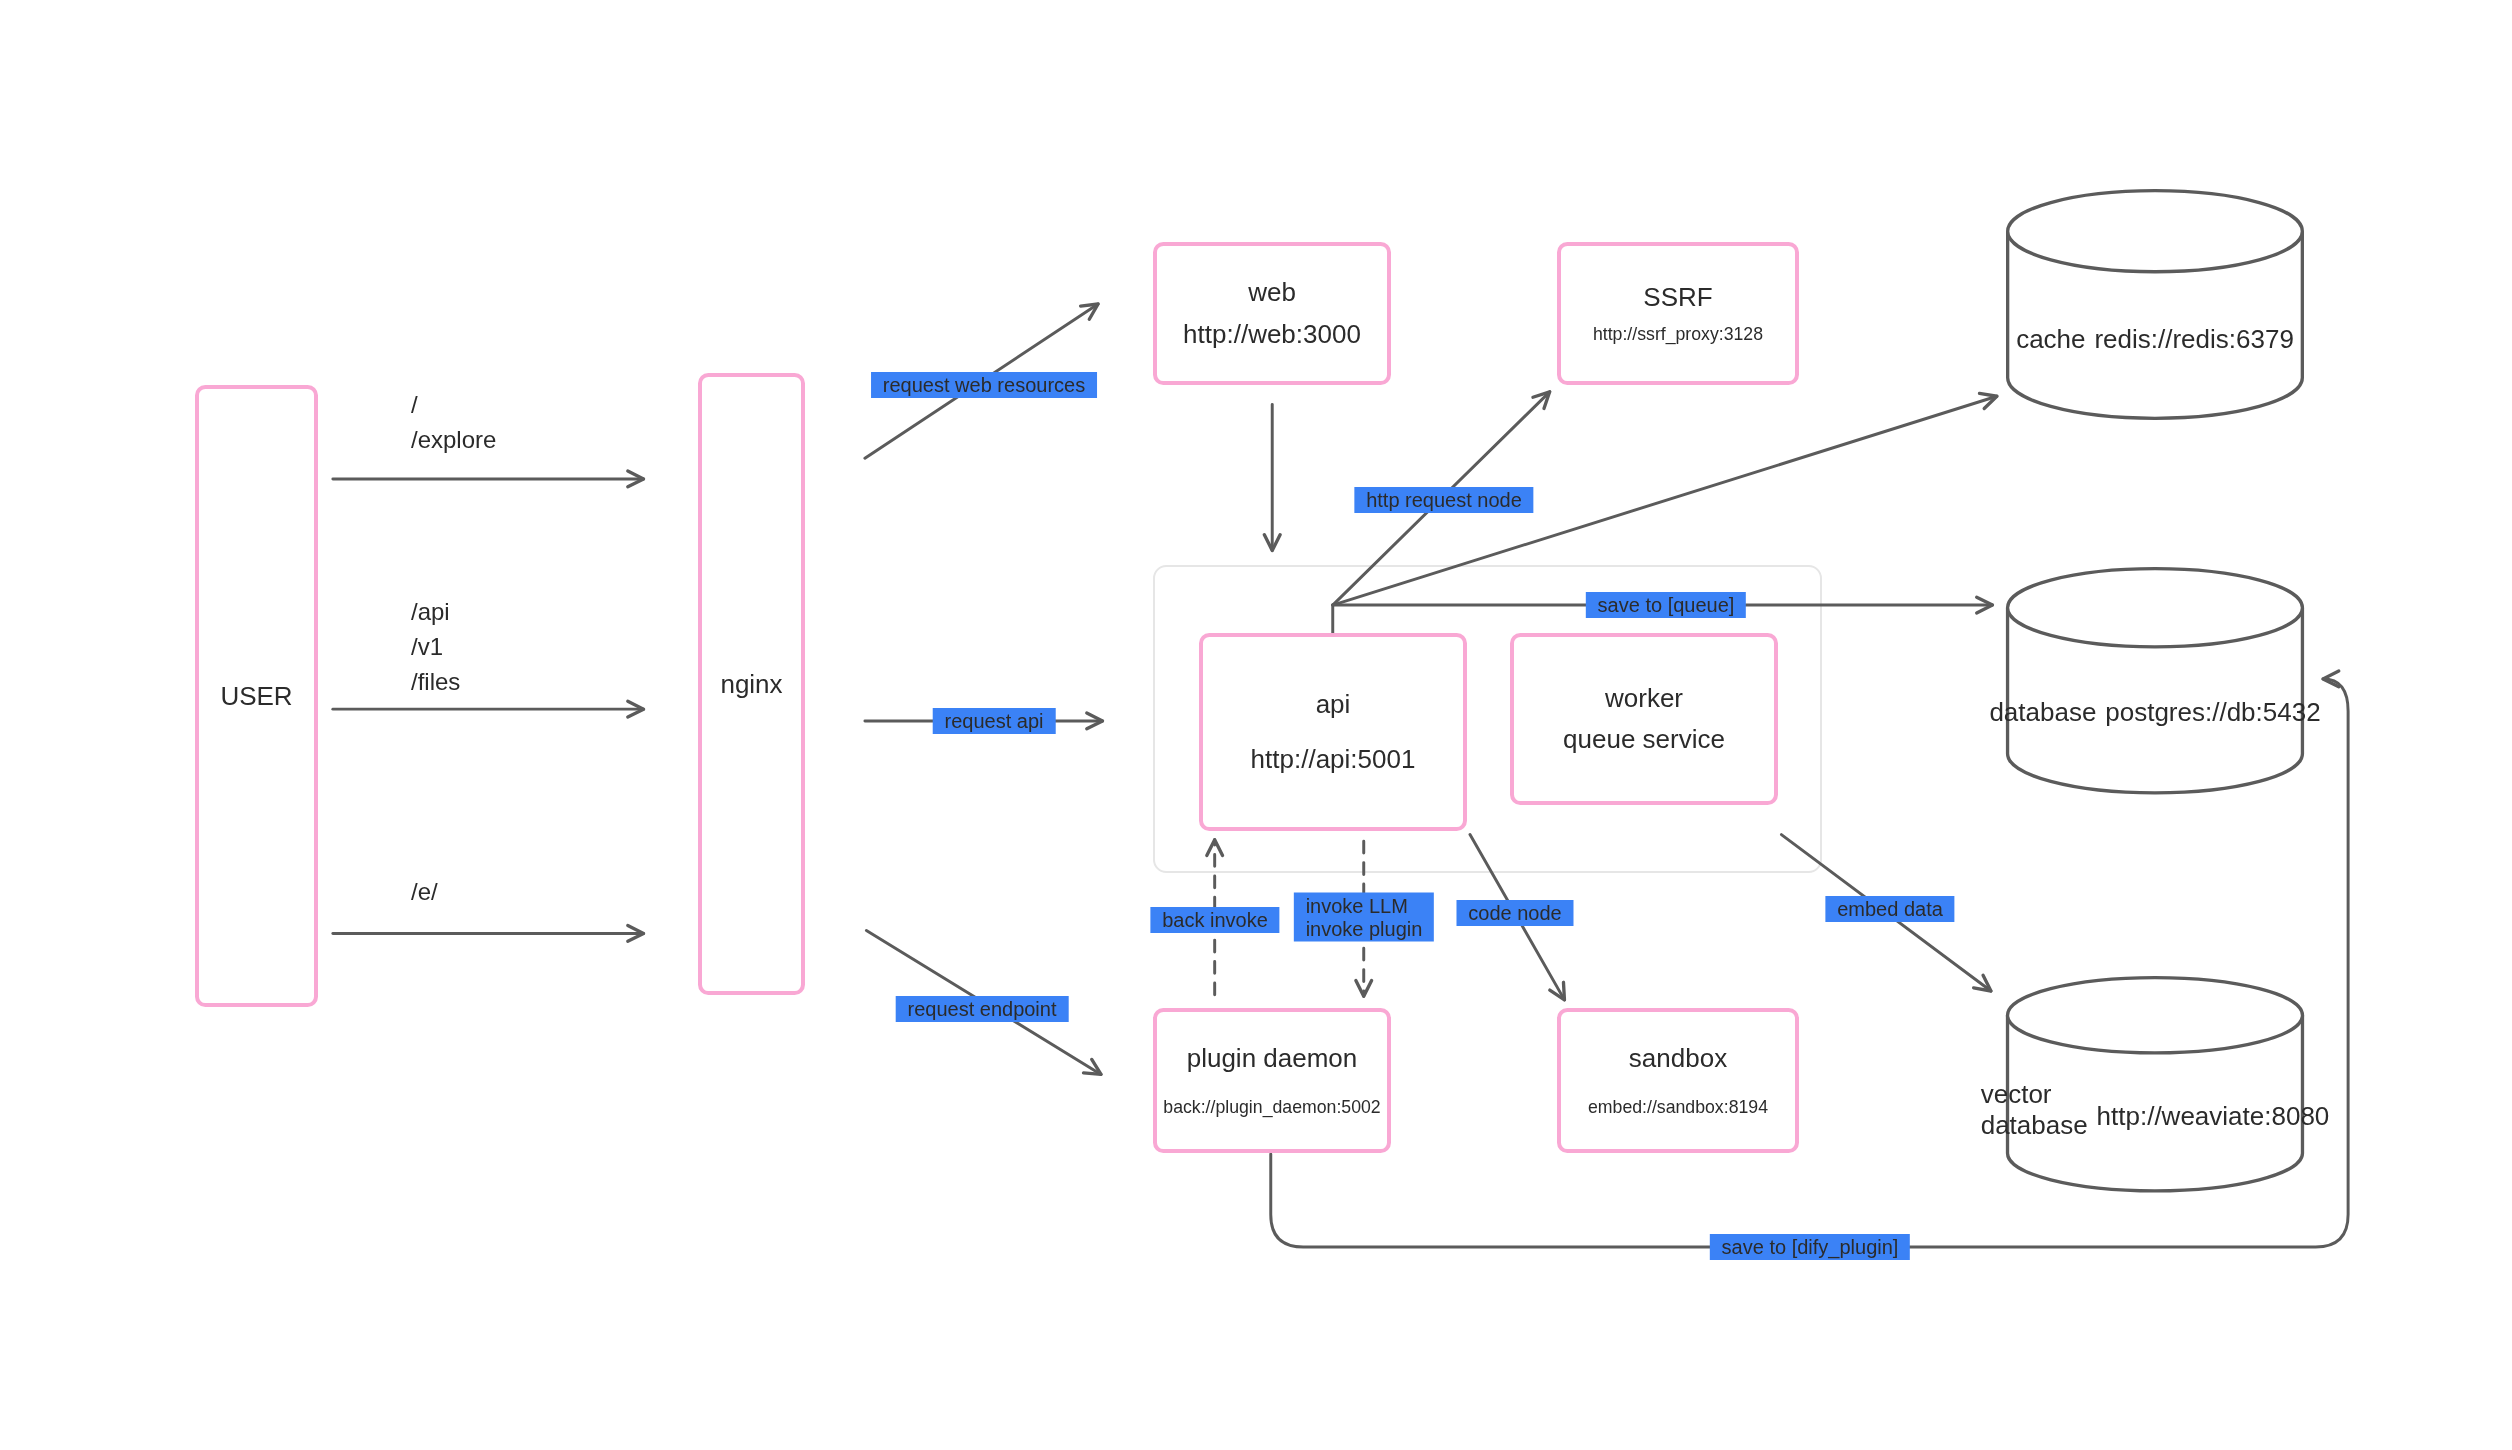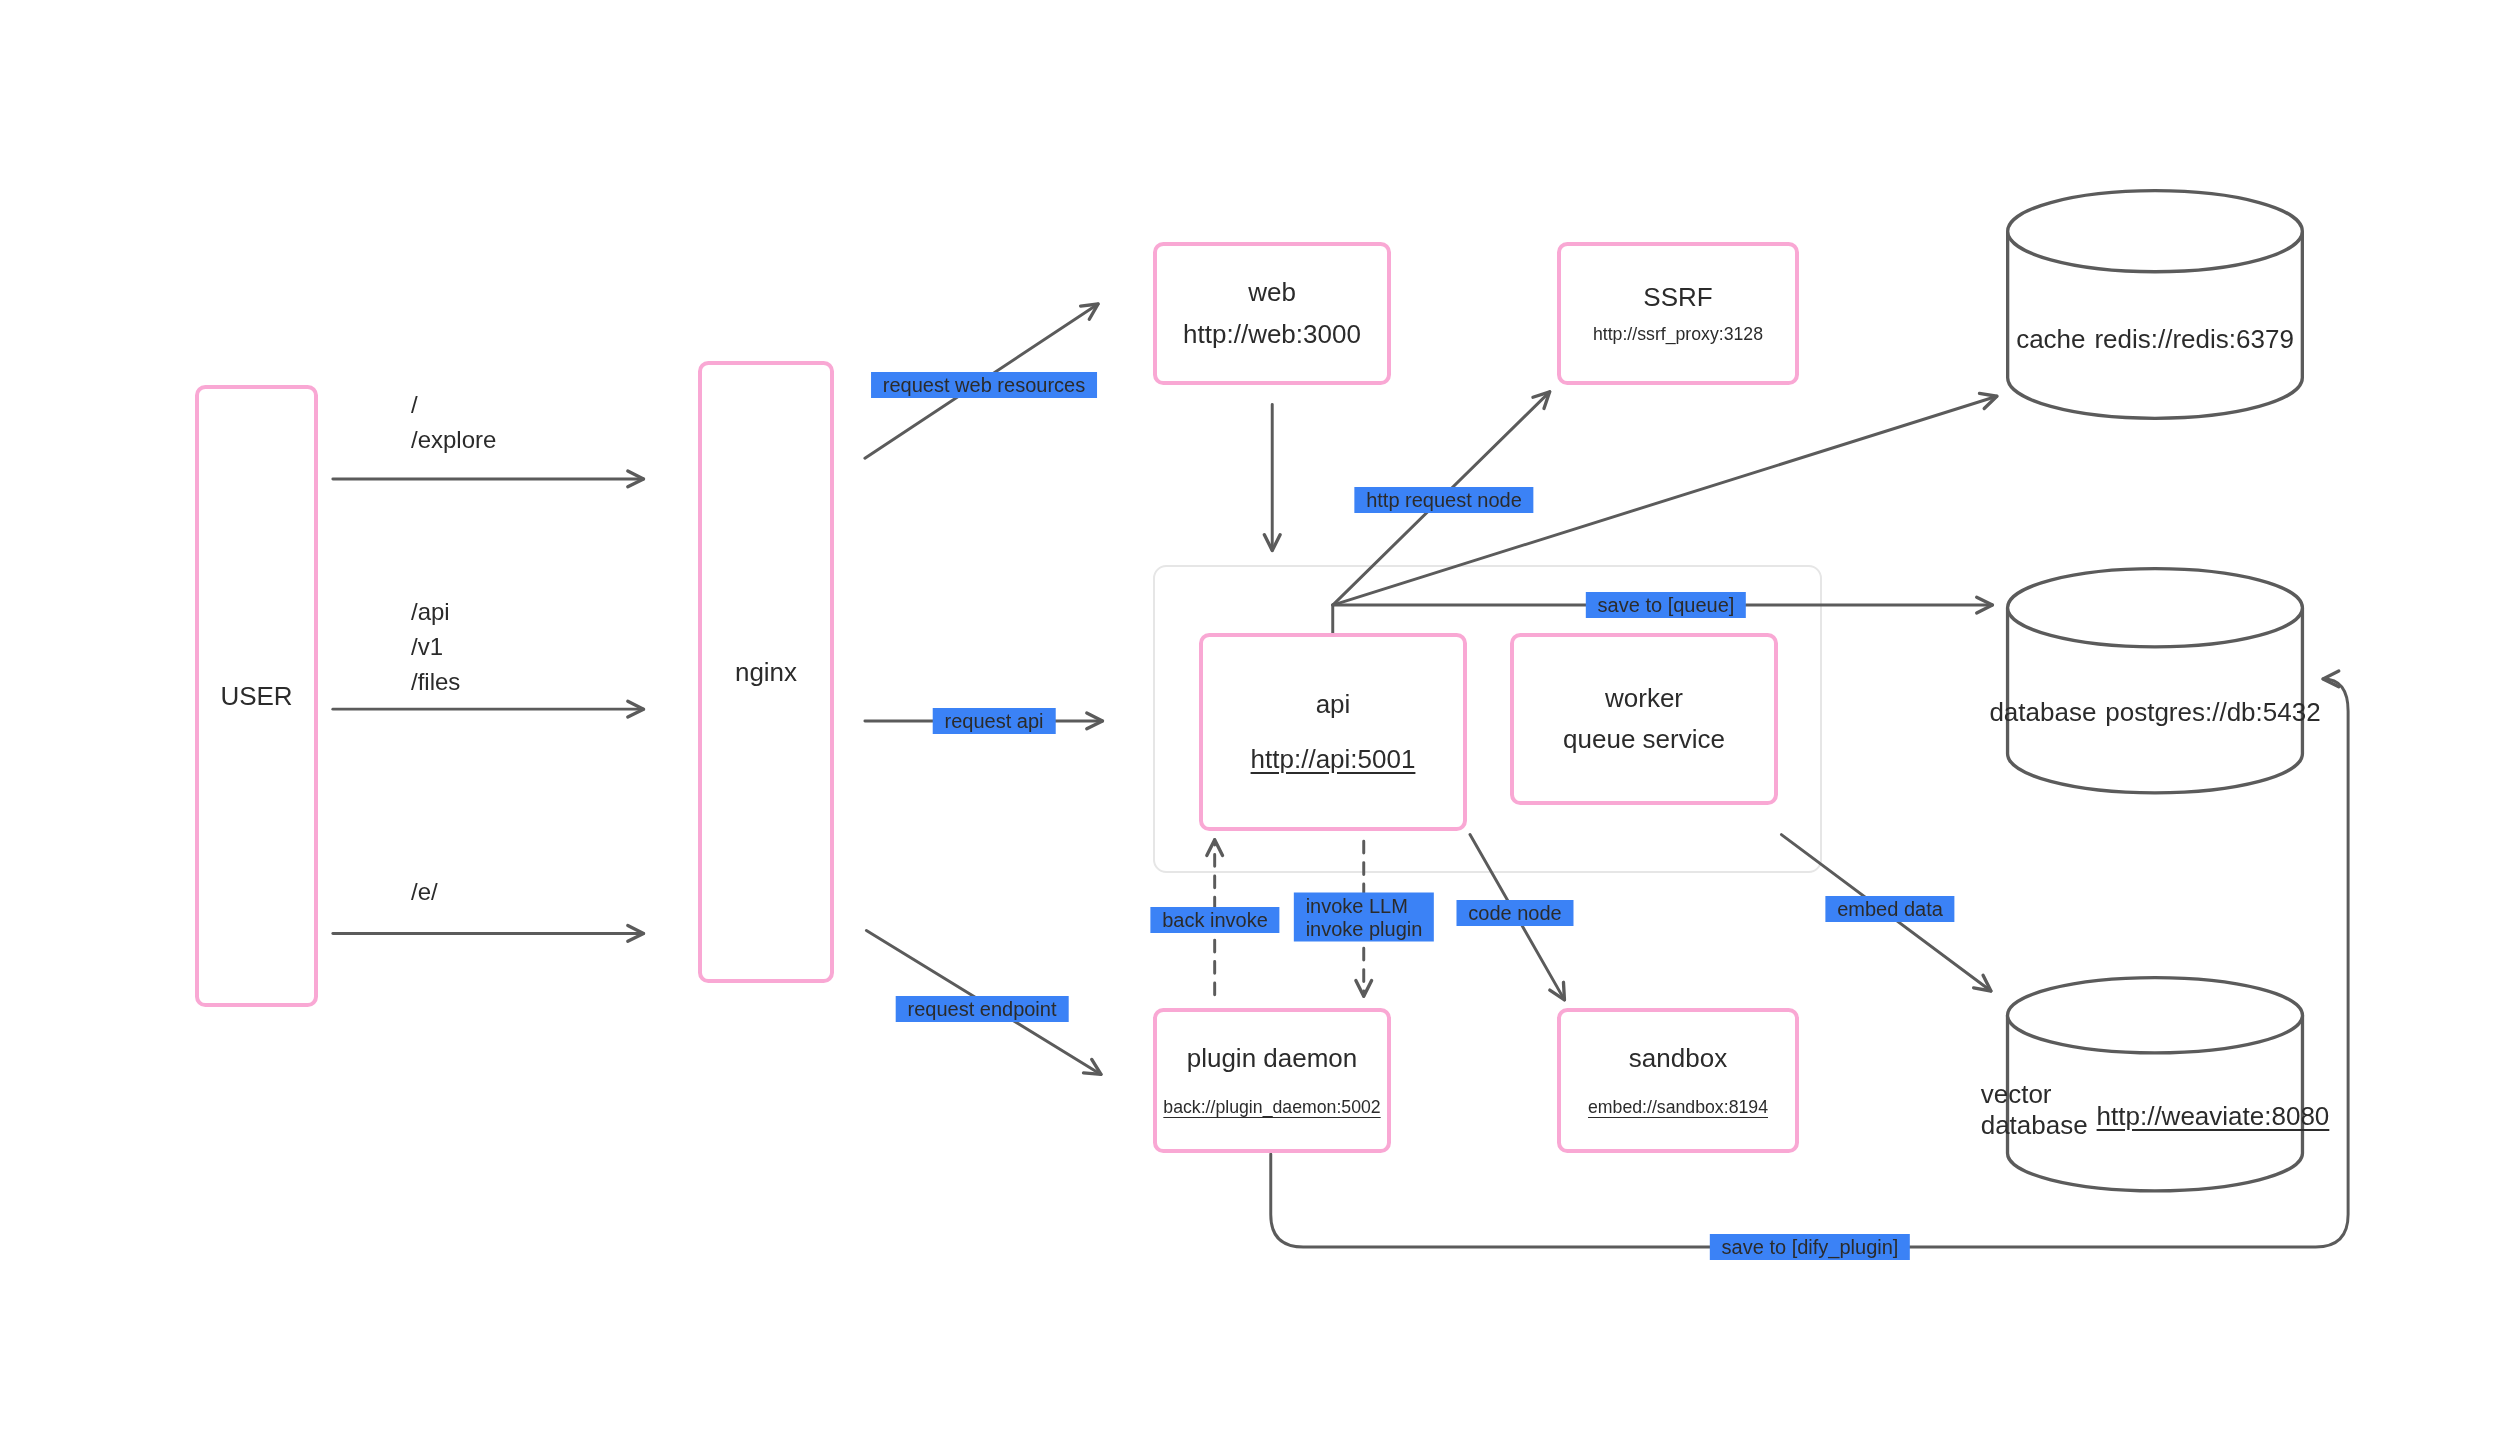--- a/index.html
+++ b/index.html
@@ -4,21 +4,21 @@
 <style>
   html,body{margin:0;padding:0;background:#ffffff;}
   .canvas{position:relative;width:2512px;height:1450px;background:#ffffff;
           font-family:"Liberation Sans",sans-serif;color:#2b2b2b;overflow:hidden;}
   .node{position:absolute;border:4px solid #f9a8d4;border-radius:10.3px;background:#ffffff;
         display:flex;flex-direction:column;align-items:center;justify-content:center;gap:10.3px;
         z-index:2;box-sizing:border-box;}
   .title{font-size:26px;}
   .sub{font-size:26px;}
   .sub.small{font-size:17.7px;}
-  .u{text-decoration:underline;text-underline-offset:4.4px;margin-top:13px;}
+  .u{text-underline-offset:4.4px;margin-top:13px;}
   .group-box{position:absolute;left:1153px;top:565px;width:669px;height:308px;
              border:2.2px solid #e6e6e6;border-radius:13.3px;z-index:0;box-sizing:border-box;}
   .wires{position:absolute;left:0;top:0;z-index:1;}
   .cylinder{position:absolute;z-index:2;}
   .cylinder .ctext{position:absolute;left:0;right:0;top:0;bottom:0;display:flex;
                    flex-direction:row;align-items:center;justify-content:center;gap:8.9px;box-sizing:border-box;}
   .elabel{position:absolute;transform:translate(-50%,-50%);background:#3b82f6;
           padding:1.5px 11.8px;font-size:20px;white-space:nowrap;z-index:3;text-align:left;}
   .elabel span{display:block;}
   .route{position:absolute;font-size:24px;line-height:35px;z-index:3;}
@@ -54,21 +54,21 @@
       <line x1="1992" y1="1131" x2="2120" y2="1355" marker-end="url(#arw)"></line>
       <line x1="2414" y1="1131" x2="2698" y2="1343" marker-end="url(#arw)"></line>
       <path d="M 1722 1564 L 1722 1646 Q 1722 1690 1766 1690 L 3138 1690 Q 3182 1690 3182 1646 L 3182 964 Q 3182 920 3148 920" marker-end="url(#arw)"></path>
     </g>
   </svg>
 
   <div class="node" style="left:195px;top:385px;width:123px;height:622px">
     <span class="title">USER</span>
   </div>
 
-  <div class="node" style="left:698px;top:361px;width:136px;height:622px">
+  <div class="node" style="left:698px;top:373px;width:107px;height:622px">
     <span class="title">nginx</span>
   </div>
 
   <div class="node" style="left:1153px;top:242px;width:238px;height:143px">
     <span class="title">web</span>
     <span class="sub">http://web:3000</span>
   </div>
 
   <div class="node" style="left:1557px;top:242px;width:242px;height:143px">
     <span class="title">SSRF</span>

